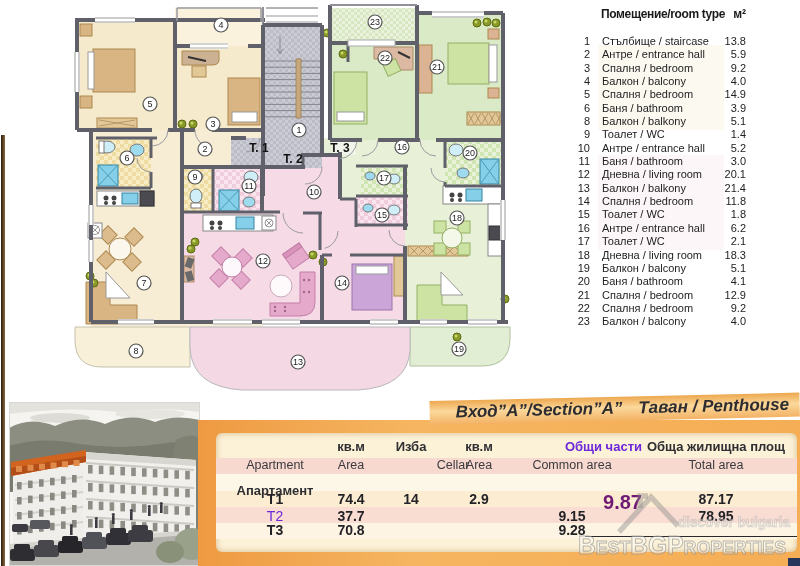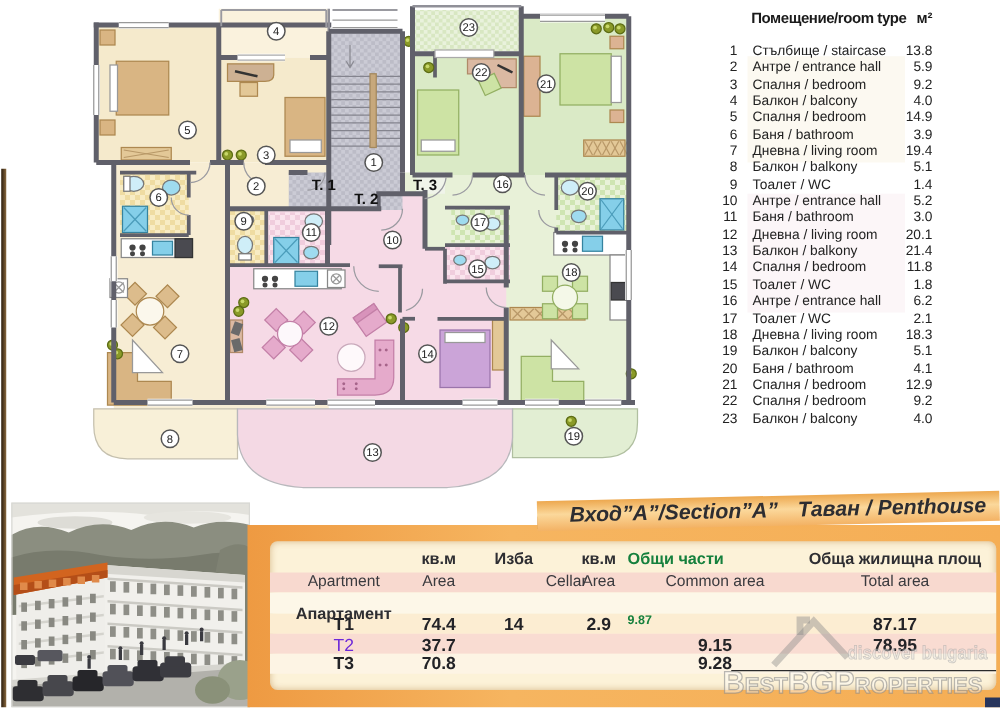--- a/index.html
+++ b/index.html
@@ -573,21 +573,20 @@
 
 <div id="lhead">Помещение/room type</div>
 <div id="lm2">м²</div>
 <div id="legend">
 <div class="lr"><span class="ln">1</span><span class="lm">Стълбище / staircase</span><span class="la">13.8</span></div>
 <div class="lr"><span class="ln">2</span><span class="lm">Антре / entrance hall</span><span class="la">5.9</span></div>
 <div class="lr"><span class="ln">3</span><span class="lm">Спалня / bedroom</span><span class="la">9.2</span></div>
 <div class="lr"><span class="ln">4</span><span class="lm">Балкон / balcony</span><span class="la">4.0</span></div>
 <div class="lr"><span class="ln">5</span><span class="lm">Спалня / bedroom</span><span class="la">14.9</span></div>
 <div class="lr"><span class="ln">6</span><span class="lm">Баня / bathroom</span><span class="la">3.9</span></div>
-<div class="lr"><span class="ln">7</span><span class="lm">Дневна / living room</span><span class="la">19.4</span></div>
 <div class="lr"><span class="ln">8</span><span class="lm">Балкон / balkony</span><span class="la">5.1</span></div>
 <div class="lr"><span class="ln">9</span><span class="lm">Тоалет / WC</span><span class="la">1.4</span></div>
 <div class="lr"><span class="ln">10</span><span class="lm">Антре / entrance hall</span><span class="la">5.2</span></div>
 <div class="lr"><span class="ln">11</span><span class="lm">Баня / bathroom</span><span class="la">3.0</span></div>
 <div class="lr"><span class="ln">12</span><span class="lm">Дневна / living room</span><span class="la">20.1</span></div>
 <div class="lr"><span class="ln">13</span><span class="lm">Балкон / balkony</span><span class="la">21.4</span></div>
 <div class="lr"><span class="ln">14</span><span class="lm">Спалня / bedroom</span><span class="la">11.8</span></div>
 <div class="lr"><span class="ln">15</span><span class="lm">Тоалет / WC</span><span class="la">1.8</span></div>
 <div class="lr"><span class="ln">16</span><span class="lm">Антре / entrance hall</span><span class="la">6.2</span></div>
 <div class="lr"><span class="ln">17</span><span class="lm">Тоалет / WC</span><span class="la">2.1</span></div>
@@ -607,29 +606,29 @@
 <div class="abs" style="left:0;top:74px;width:581px;height:16px;background:#f9dcd2;"></div>
 <div class="abs" style="left:0;top:90px;width:581px;height:16px;background:#fdf4e4;"></div>
 <div class="abs" style="left:-11px;top:6px;width:140px;text-align:center;font-size:13px;font-weight:bold;color:#2e2e32;margin-top:44px;">Апартамент</div>
 <div class="abs" style="left:-11px;top:25px;width:140px;text-align:center;font-size:12.5px;color:#3a3a3e;">Apartment</div>
 <div class="abs" style="left:65px;top:6px;width:140px;text-align:center;font-size:13px;font-weight:bold;color:#2e2e32;">кв.м</div>
 <div class="abs" style="left:65px;top:25px;width:140px;text-align:center;font-size:12.5px;color:#3a3a3e;">Area</div>
 <div class="abs" style="left:125px;top:6px;width:140px;text-align:center;font-size:13px;font-weight:bold;color:#2e2e32;">Изба</div>
 <div class="abs" style="left:125px;top:25px;width:140px;text-align:center;font-size:12.5px;color:#3a3a3e;padding-left:42px;">Cellar</div>
 <div class="abs" style="left:193px;top:6px;width:140px;text-align:center;font-size:13px;font-weight:bold;color:#2e2e32;">кв.м</div>
 <div class="abs" style="left:193px;top:25px;width:140px;text-align:center;font-size:12.5px;color:#3a3a3e;">Area</div>
-<div class="abs" style="left:286px;top:6px;width:140px;text-align:left;font-size:13px;font-weight:bold;color:#15803d;">Общи части</div>
+<div class="abs" style="left:286px;top:6px;width:140px;text-align:right;font-size:13px;font-weight:bold;color:#6d28d9;">Общи части</div>
 <div class="abs" style="left:286px;top:25px;width:140px;text-align:center;font-size:12.5px;color:#3a3a3e;">Common area</div>
 <div class="abs" style="left:430px;top:6px;width:140px;text-align:center;font-size:13px;font-weight:bold;color:#2e2e32;">Обща жилищна площ</div>
 <div class="abs" style="left:430px;top:25px;width:140px;text-align:center;font-size:12.5px;color:#3a3a3e;">Total area</div>
 <div class="abs" style="left:-11px;top:58px;width:140px;text-align:center;font-size:14px;font-weight:bold;color:#232327;">T1</div>
 <div class="abs" style="left:65px;top:58px;width:140px;text-align:center;font-size:14px;font-weight:bold;color:#232327;">74.4</div>
 <div class="abs" style="left:125px;top:58px;width:140px;text-align:center;font-size:14px;font-weight:bold;color:#232327;">14</div>
 <div class="abs" style="left:193px;top:58px;width:140px;text-align:center;font-size:14px;font-weight:bold;color:#232327;">2.9</div>
-<div class="abs" style="left:286px;top:58px;width:140px;text-align:left;font-size:10px;font-weight:bold;color:#15803d;">9.87</div>
+<div class="abs" style="left:286px;top:58px;width:140px;text-align:right;font-size:20px;font-weight:bold;color:#701a75;">9.87</div>
 <div class="abs" style="left:430px;top:58px;width:140px;text-align:center;font-size:14px;font-weight:bold;color:#232327;">87.17</div>
 <div class="abs" style="left:-11px;top:75px;width:140px;text-align:center;font-size:14px;font-weight:normal;color:#6d28d9;">T2</div>
 <div class="abs" style="left:65px;top:75px;width:140px;text-align:center;font-size:14px;font-weight:bold;color:#232327;">37.7</div>
 <div class="abs" style="left:286px;top:75px;width:140px;text-align:center;font-size:14px;font-weight:bold;color:#232327;">9.15</div>
 <div class="abs" style="left:430px;top:75px;width:140px;text-align:center;font-size:14px;font-weight:bold;color:#232327;">78.95</div>
 <div class="abs" style="left:-11px;top:89px;width:140px;text-align:center;font-size:14px;font-weight:bold;color:#232327;">T3</div>
 <div class="abs" style="left:65px;top:89px;width:140px;text-align:center;font-size:14px;font-weight:bold;color:#232327;">70.8</div>
 <div class="abs" style="left:286px;top:89px;width:140px;text-align:center;font-size:14px;font-weight:bold;color:#232327;">9.28</div>
 <div class="abs" style="left:430px;top:89px;width:140px;text-align:center;font-size:14px;font-weight:bold;color:#232327;margin-top:44px;">80.08</div>
 <div class="abs" style="left:369px;top:102.5px;width:212px;height:1.5px;background:#2a2a2a;"></div>

